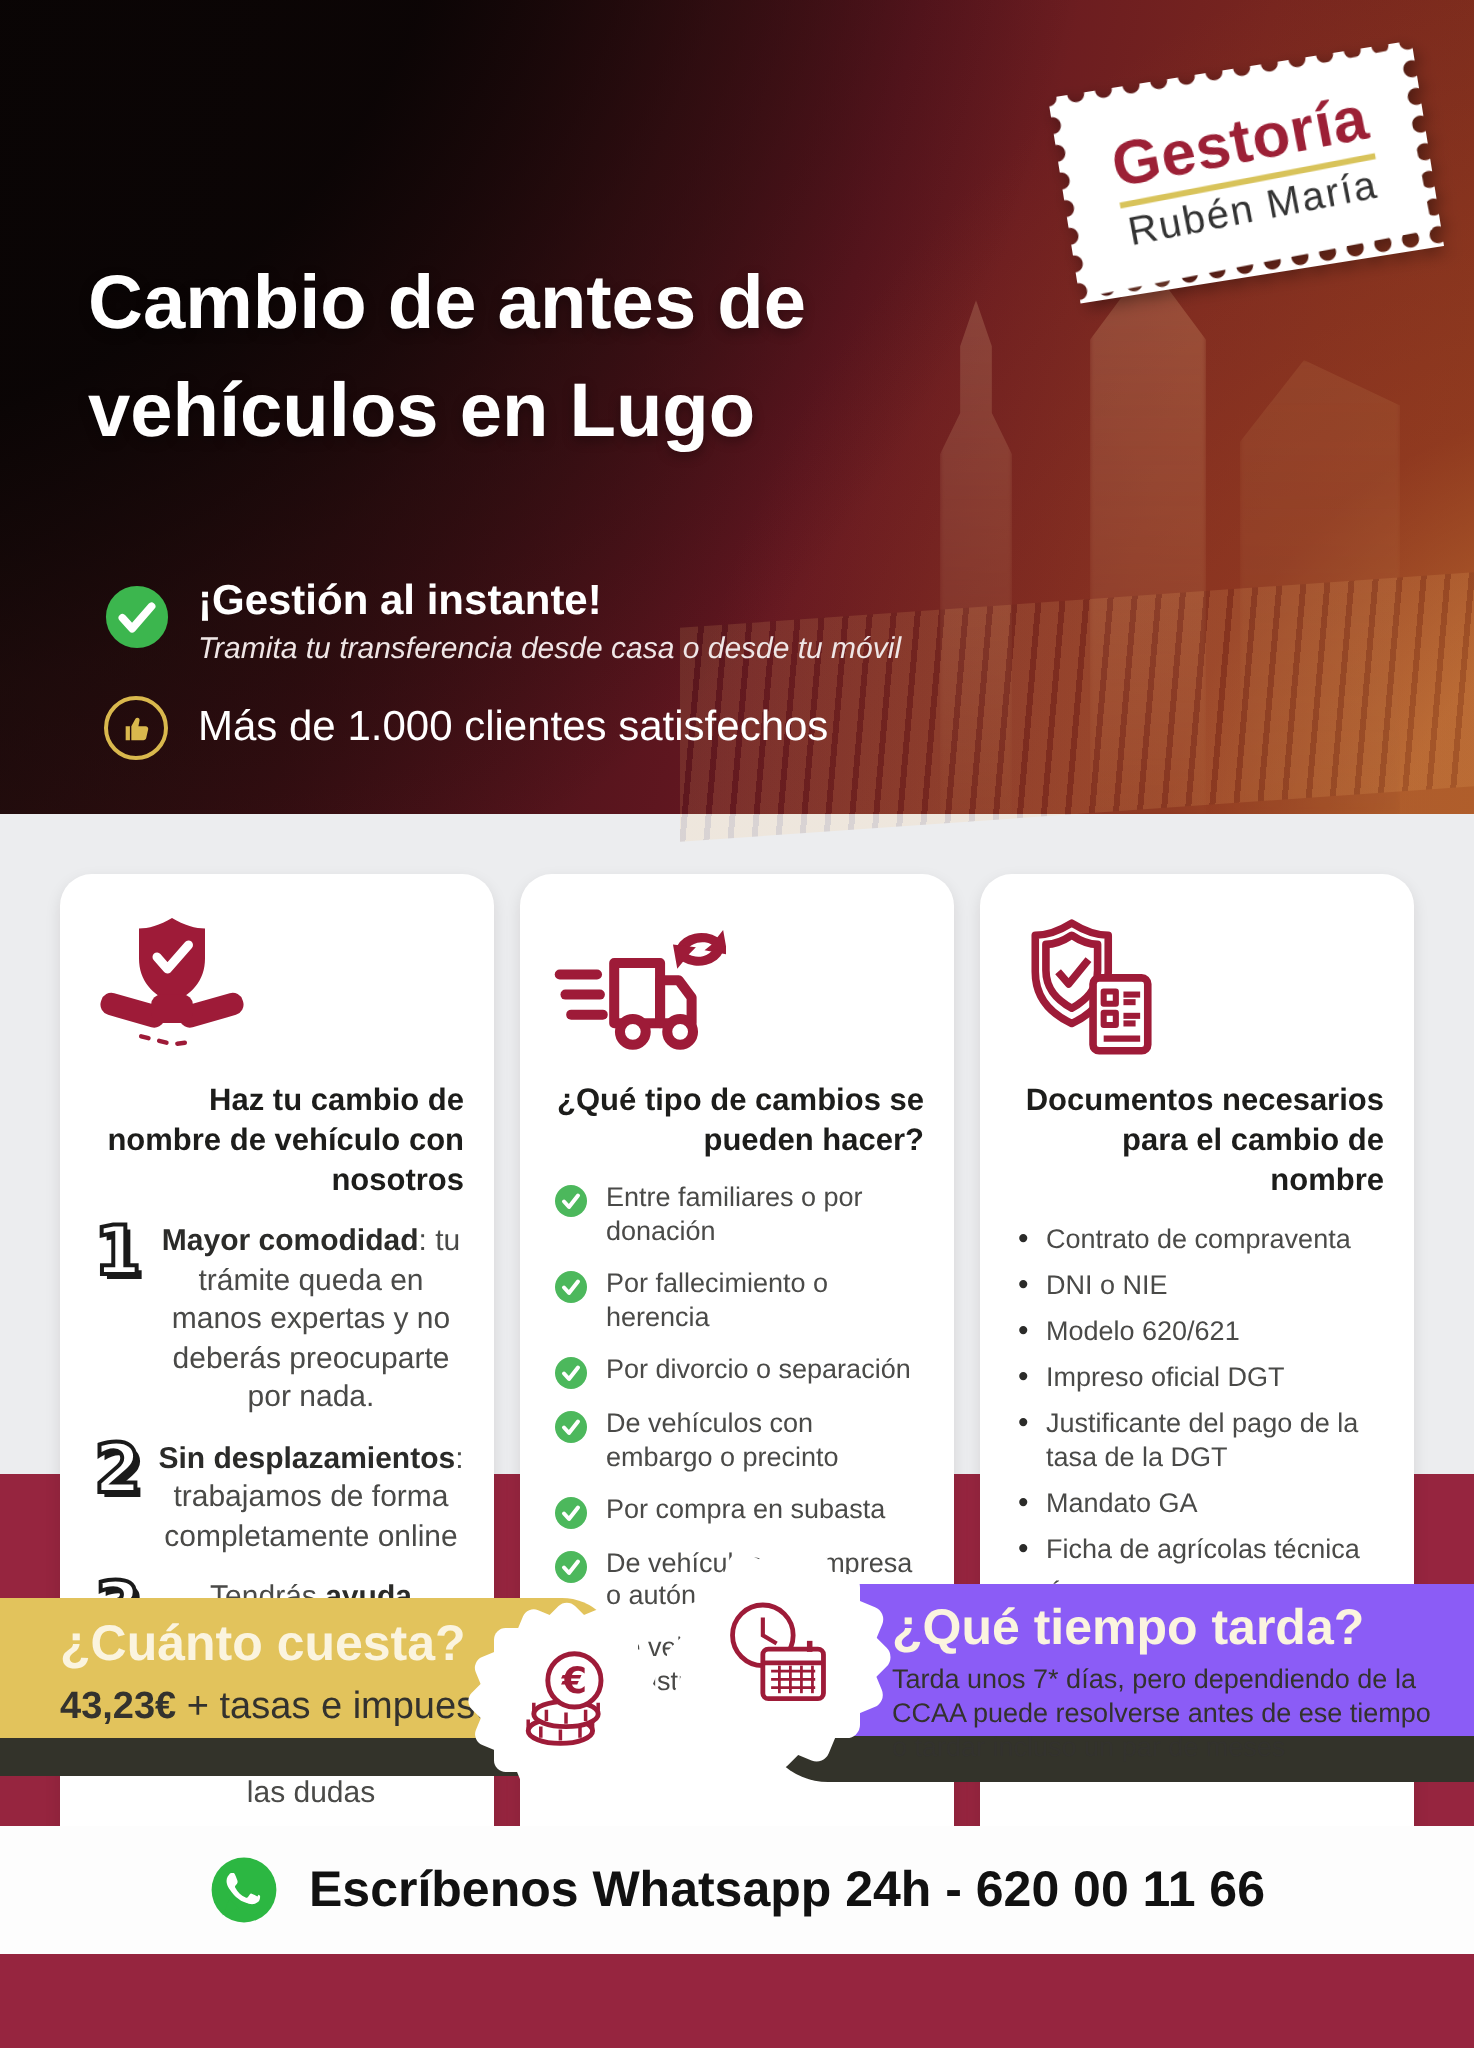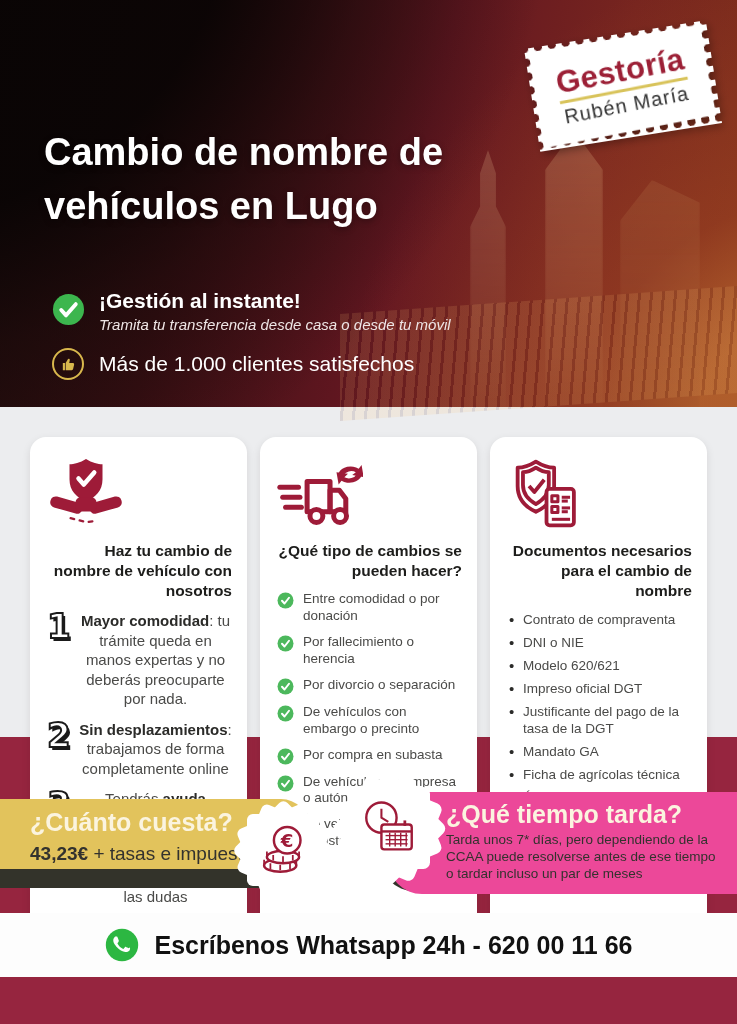--- a/index.html
+++ b/index.html
@@ -82,21 +82,21 @@
   .doc-list li::before { content:"•"; position:absolute; left:2px; top:-1px; color:#2b2b29; font-size:15px; }
 
   
   .price-shadow { position:absolute; left:0; top:807px; width:317px; height:81px; background:#33332a; border-radius:0 28px 28px 0; }
   .price-banner { position:absolute; left:0; top:799px; width:309px; height:70px; background:#e2c35c;
     border-radius:0 28px 28px 0; padding:9px 0 0 30px; }
   .banner-title { font-size:25px; font-weight:bold; color:#fbf4df; }
   .price-line { margin-top:6px; font-size:19px; color:#33322e; }
   .price-line b { font-weight:bold;text-align:right; }
   .time-shadow { position:absolute; left:380px; top:801px; width:357px; height:90px; background:#33332a; border-radius:34px 0 0 34px; }
-  .time-banner { position:absolute; left:388px; top:792px; width:349px; height:102px; background:#ec4899;
+  .time-banner { position:absolute; left:388px; top:792px; width:349px; height:76px; background:#8b5cf6;
     border-radius:34px 0 0 34px; padding:8px 14px 0 58px; }
   .time-body { margin-top:3px; font-size:13.5px; color:#33322e; line-height:1.25; width:278px; }
 
   
   .starburst { position:absolute; }
   .sb-left { left:231px; top:798px; width:104px; height:104px; }
   .sb-right { left:330px; top:769px; width:118px; height:118px; }
   .sb-sq { position:absolute; left:15%; top:15%; width:70%; height:70%; background:#fff; border-radius:8%; }
   .r0 { transform:rotate(0deg);} .r1{ transform:rotate(22.5deg);} .r2{ transform:rotate(45deg);} .r3{ transform:rotate(67.5deg);}
   .sb-icon { position:absolute; left:50%; top:50%; transform:translate(-50%,-50%); }
@@ -118,21 +118,21 @@
   </div>
 
   <div class="stamp">
     <div class="stamp-inner">
       <div class="stamp-l1">Gestoría</div>
       <div class="stamp-l2">Rubén María</div>
     </div>
   </div>
 
   <h1 class="hero-title">
-    <span>Cambio de nombre de</span><br>
+    <span>Cambio de antes de</span><br>
     <span>vehículos en Lugo</span>
   </h1>
 
   <div class="hero-bullets">
     <div class="hb-row">
       <span class="hb-icon">
         <svg class="circle-check" viewBox="0 0 34 34">
             <circle cx="17" cy="17" r="16" fill="#3cb64e"></circle>
             <polyline points="9.5,17.5 14.5,23 24.5,11.5" fill="none" stroke="#fff" stroke-width="4" stroke-linecap="round" stroke-linejoin="round"></polyline>
           </svg>
@@ -205,21 +205,21 @@
           </g>
         </svg>
       </div>
       <h3 class="card-title">¿Qué tipo de cambios se pueden hacer?</h3>
 
       <div class="c2-item">
         <svg width="17" height="17" viewBox="0 0 34 34">
             <circle cx="17" cy="17" r="16" fill="#4cb85c"></circle>
             <polyline points="10,17.5 15,23 24,11.5" fill="none" stroke="#fff" stroke-width="4" stroke-linecap="round" stroke-linejoin="round"></polyline>
           </svg>
-        <span class="c2-text">Entre comodidad o por donación</span>
+        <span class="c2-text">Entre familiares o por donación</span>
       </div>
       <div class="c2-item">
         <svg width="17" height="17" viewBox="0 0 34 34">
             <circle cx="17" cy="17" r="16" fill="#4cb85c"></circle>
             <polyline points="10,17.5 15,23 24,11.5" fill="none" stroke="#fff" stroke-width="4" stroke-linecap="round" stroke-linejoin="round"></polyline>
           </svg>
         <span class="c2-text">Por fallecimiento o herencia</span>
       </div>
       <div class="c2-item">
         <svg width="17" height="17" viewBox="0 0 34 34">

